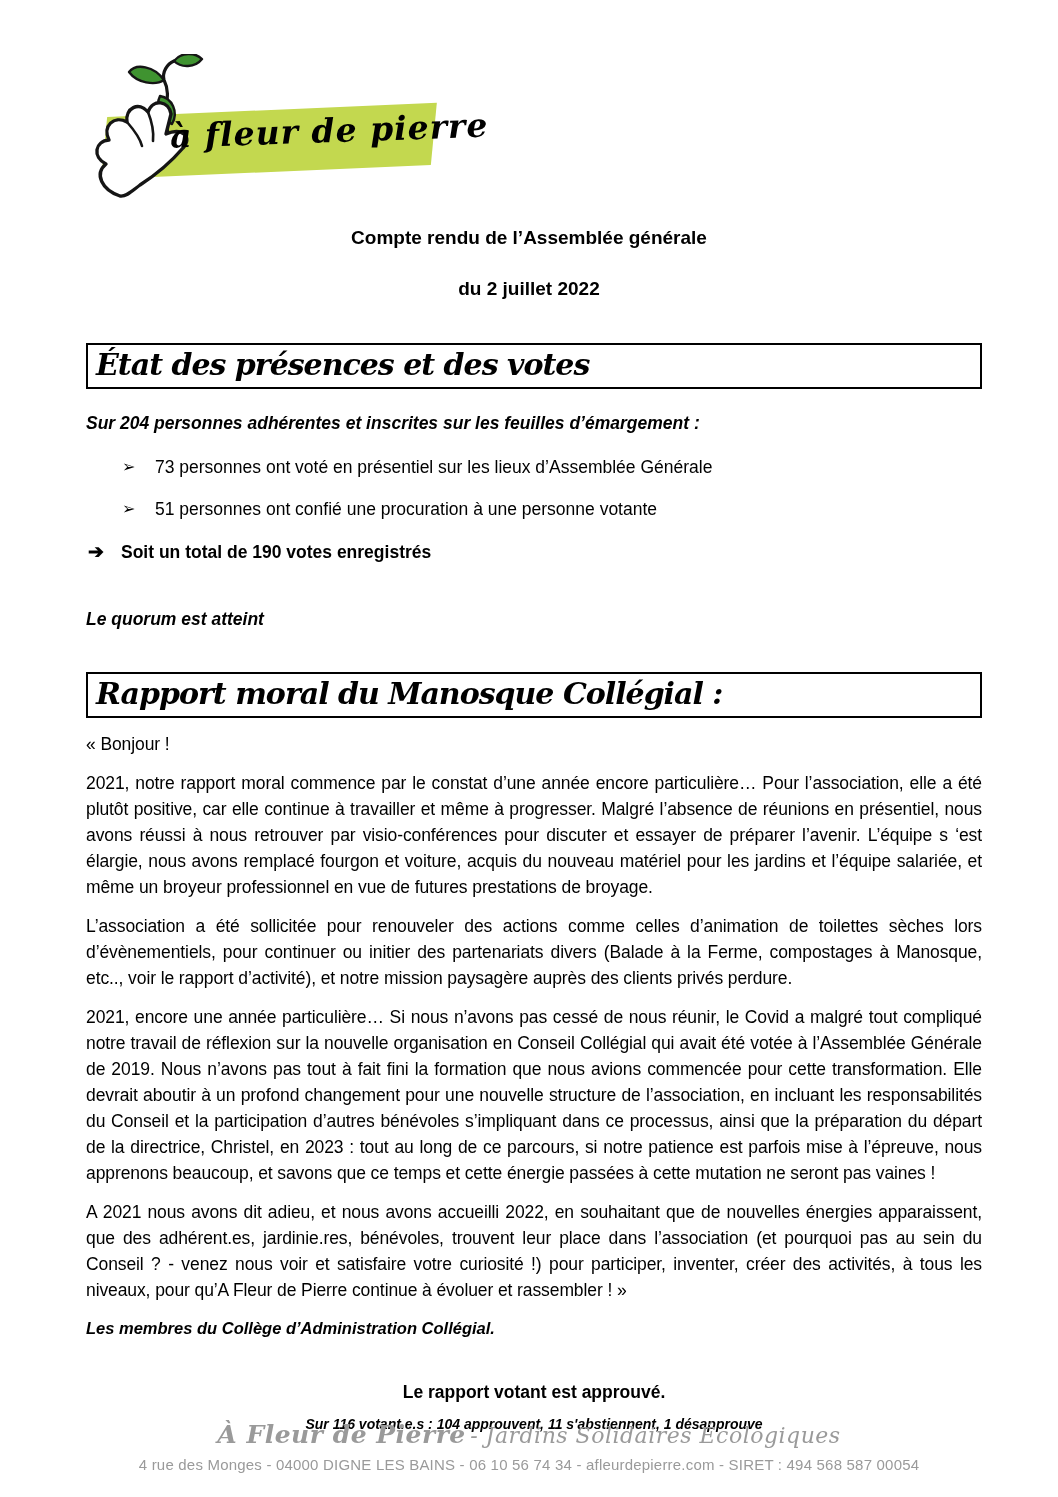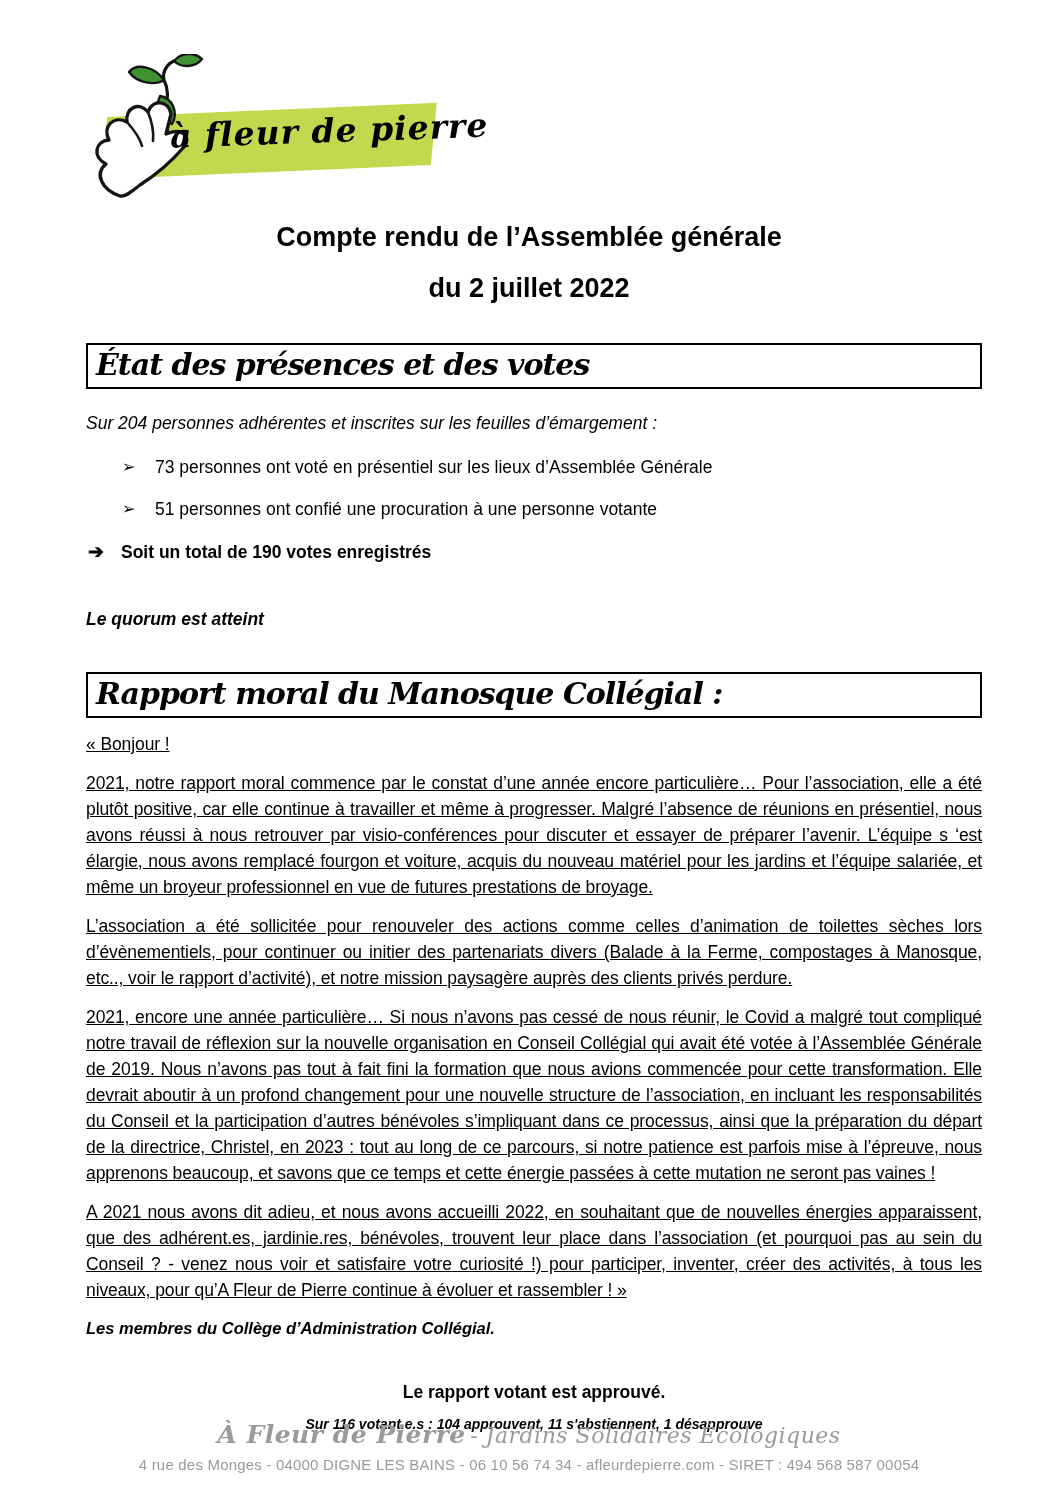--- a/index.html
+++ b/index.html
@@ -26,21 +26,21 @@
     position: absolute; left: 72px; top: 32px; width: 270px;
     font-family: "DejaVu Serif", serif; font-style: italic; font-weight: bold;
     font-size: 33px; letter-spacing: 1px; transform: rotate(-2deg);
     white-space: nowrap;
   }
   .hand-sprout { position: absolute; left: -14px; top: -26px; }
 
   
   .doc-title {
     margin: 16px 0 0 0; text-align: center;
-    font-weight: bold; font-size: 27px; line-height: 51px;
+    font-weight: bold; font-size: 19px; line-height: 51px;
   }
 
   
   .box-header {
     box-sizing: border-box;
     border: 2px solid #000;
     height: 46px;
     display: flex; align-items: center;
     padding: 0 10px 4px 8px;
   }
@@ -50,34 +50,34 @@
     font-size: 30px; letter-spacing: -1px;
     white-space: nowrap;
   }
   .box1 { margin-top: 29px; }
   .box2 { margin-top: 42px; }
 
   
   .bodytext { font-size: 17.5px; line-height: 26px; letter-spacing: -0.1px; }
   .intro {
     margin: 24px 0 0 0;
-    font-weight: normal; font-style: italic; font-size: 17.5px;
+    font-weight: bold; font-style: italic; font-size: 17.5px;
   }
   .bullet-list { margin: 20px 0 0 0; padding: 0; list-style: none; }
   .bullet-list li { display: flex; margin-top: 16px; line-height: 26px; font-size: 17.5px; }
   .bullet-list li:first-child { margin-top: 0; }
   .bullet-glyph { width: 33px; margin-left: 36px; flex: 0 0 auto; font-size: 16px; }
   .total-line { margin: 17px 0 0 0; display: flex; font-weight: bold; font-size: 17.5px; line-height: 26px; }
   .arrow-glyph { width: 33px; margin-left: 2px; flex: 0 0 auto; font-size: 19px; }
   .quorum {
     margin: 44px 0 0 0; text-align: left;
     font-weight: bold; font-style: italic; font-size: 17.5px;
   }
 
-  .para { margin: 13px 0 0 0; text-align: justify; text-decoration: underline; }
+  .para { margin: 13px 0 0 0; text-align: justify; }
   .para.first { margin-top: 13px; text-align: left; }
   .signature {
     margin: 16px 0 0 0; text-align: left;
     font-weight: bold; font-style: italic; font-size: 16.5px;
   }
   .approval { margin: 44px 0 0 0; text-align: center; font-weight: bold; font-size: 17.5px; }
   .vote-detail {
     margin: 13px 0 0 0; text-align: center;
     font-weight: bold; font-style: italic; font-size: 14px;
   }

